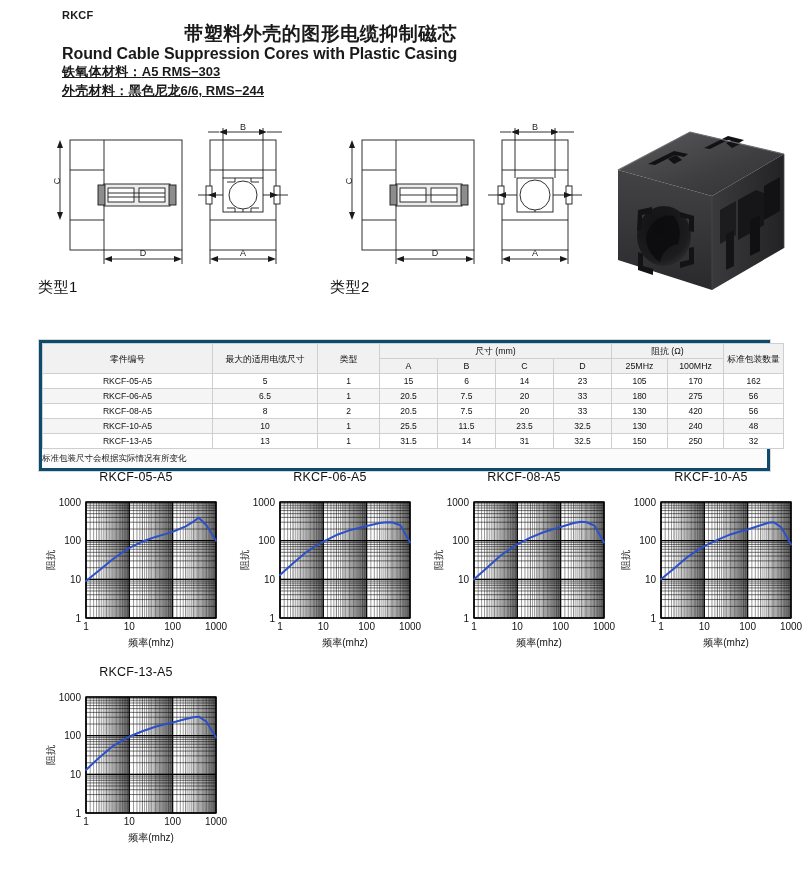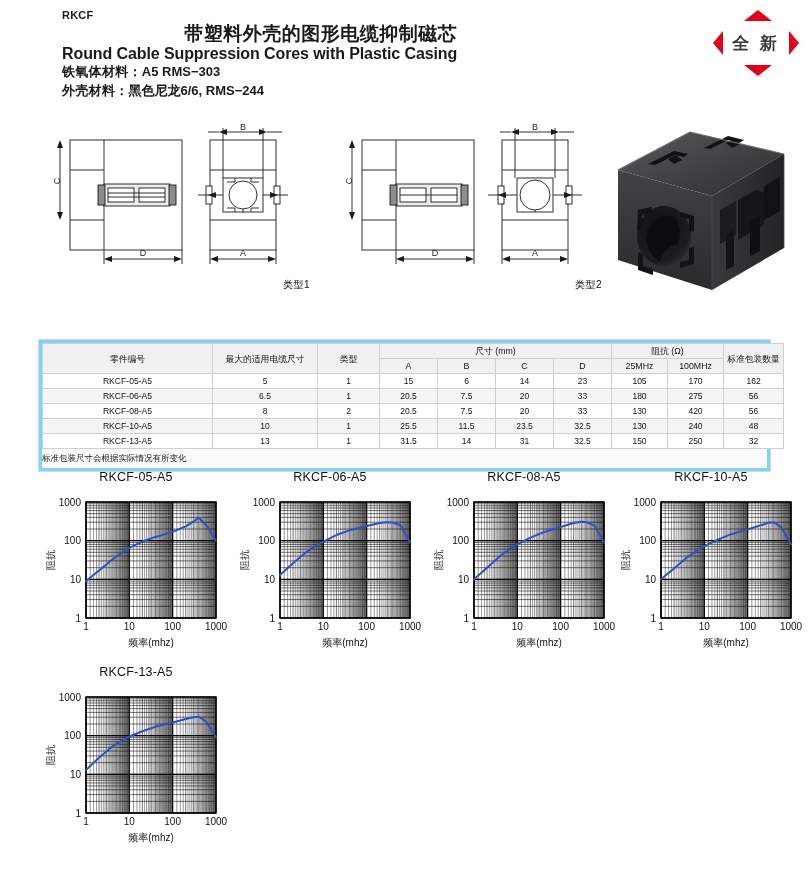--- a/index.html
+++ b/index.html
@@ -10,21 +10,21 @@
     color: #1a1a1a;
     overflow: hidden;
   }
   .page { position: relative; width: 809px; height: 836px; }
 
   
   .header { position: absolute; left: 62px; top: 8px; }
   .hdr-code { font-size: 11px; font-weight: bold; letter-spacing: .2px; line-height: 14px; }
   .hdr-cn-title { font-size: 19px; font-weight: bold; line-height: 24px; letter-spacing: .5px; text-align: right; }
   .hdr-en-title { font-size: 16px; font-weight: bold; line-height: 16px; letter-spacing: -.1px; }
-  .hdr-spec { font-size: 13px; font-weight: bold; line-height: 19px; }
+  .hdr-spec { font-size: 13px; font-weight: bold; line-height: 19px; text-decoration: underline; }
   .hdr-spec .cn { letter-spacing: .3px; }
 
   
   .badge { position: absolute; left: 713px; top: 10px; width: 86px; height: 66px; }
   .badge .tri { position: absolute; width: 0; height: 0; }
   .badge .tri-up {
     left: 31px; top: 0px;
     border-left: 14px solid transparent; border-right: 14px solid transparent;
     border-bottom: 11px solid #e2001a;
   }
@@ -46,29 +46,29 @@
   .badge .badge-text {
     position: absolute; left: 12px; top: 20px; width: 62px; height: 26px;
     font-size: 17px; font-weight: bold; color: #3a3a3a;
     display: flex; align-items: center; justify-content: center; letter-spacing: 3px;
   }
 
   
   .drawings { position: absolute; left: 0; top: 122px; width: 809px; height: 185px; }
   .dwg-block { position: absolute; top: 0; }
   .dwg-caption {
-    position: absolute; width: 100%; text-align: right; top: 156px;
-    font-size: 10px; letter-spacing: .5px; color: #111;
+    position: absolute; width: 100%; text-align: left; top: 156px;
+    font-size: 15px; letter-spacing: .5px; color: #111;
   }
   .dwg-svg { display: block; }
 
   
   .table-wrap {
     position: absolute; left: 38px; top: 339px; width: 733px;
-    border: 1px solid #d8d8d8; background: #7dd3fc; padding: 3px;
+    border: 1px solid #d8d8d8; background: #0c4a6e; padding: 3px;
   }
   table.spec { width: 100%; border-collapse: collapse; table-layout: fixed; font-size: 8.5px; }
   table.spec th, table.spec td {
     border: 1px solid #cfcfcf; text-align: center; color: #111; font-weight: normal;
     padding: 1px 0; height: 13px; line-height: 12px;
   }
   table.spec thead th { background: #f1f1f1; font-size: 8.8px; }
   table.spec thead th.grp { height: 13px; margin-top: 20px; }
   table.spec tbody tr:nth-child(odd) td { background: #ffffff; }
   table.spec tbody tr:nth-child(even) td { background: #f5f5f5; }
@@ -96,27 +96,20 @@
     <div class="hdr-cn-title">带塑料外壳的图形电缆抑制磁芯</div>
     <div class="hdr-en-title">Round Cable Suppression Cores with Plastic Casing</div>
     <div class="hdr-spec">
       <span class="cn">铁氧体材料：</span><span>A5 RMS−303</span>
     </div>
     <div class="hdr-spec">
       <span class="cn">外壳材料：</span><span>黑色尼龙6/6, RMS−244</span>
     </div>
   </div>
 
-  <div class="badge">
-    <div class="tri tri-up"></div>
-    <div class="tri tri-down"></div>
-    <div class="tri tri-left"></div>
-    <div class="tri tri-right"></div>
-    <div class="badge-text">全 新</div>
-  </div>
 
   <div class="drawings">
 
     <div class="dwg-block" style="left:38px; width:272px; height:180px;">
       <svg class="dwg-svg" width="272" height="155" viewBox="0 0 272 155">
         <g fill="none" stroke="#1a1a1a" stroke-width="0.9">
 
           <rect x="32" y="18" width="112" height="110"></rect>
           <line x1="66" y1="18" x2="66" y2="128"></line>
           <line x1="32" y1="48" x2="66" y2="48"></line>

